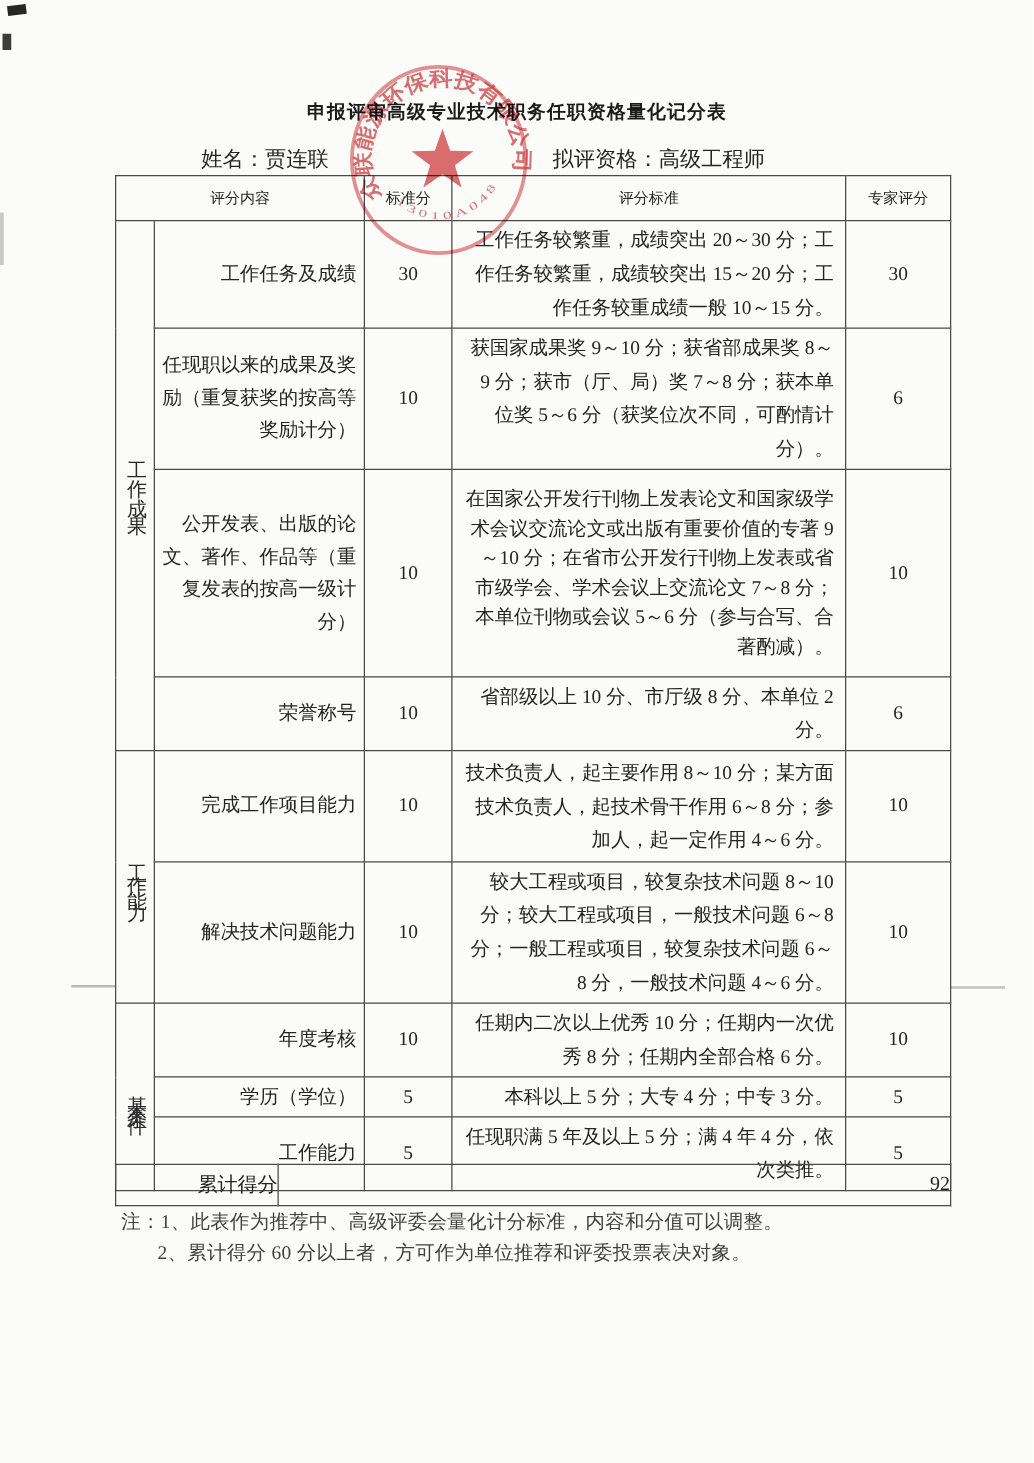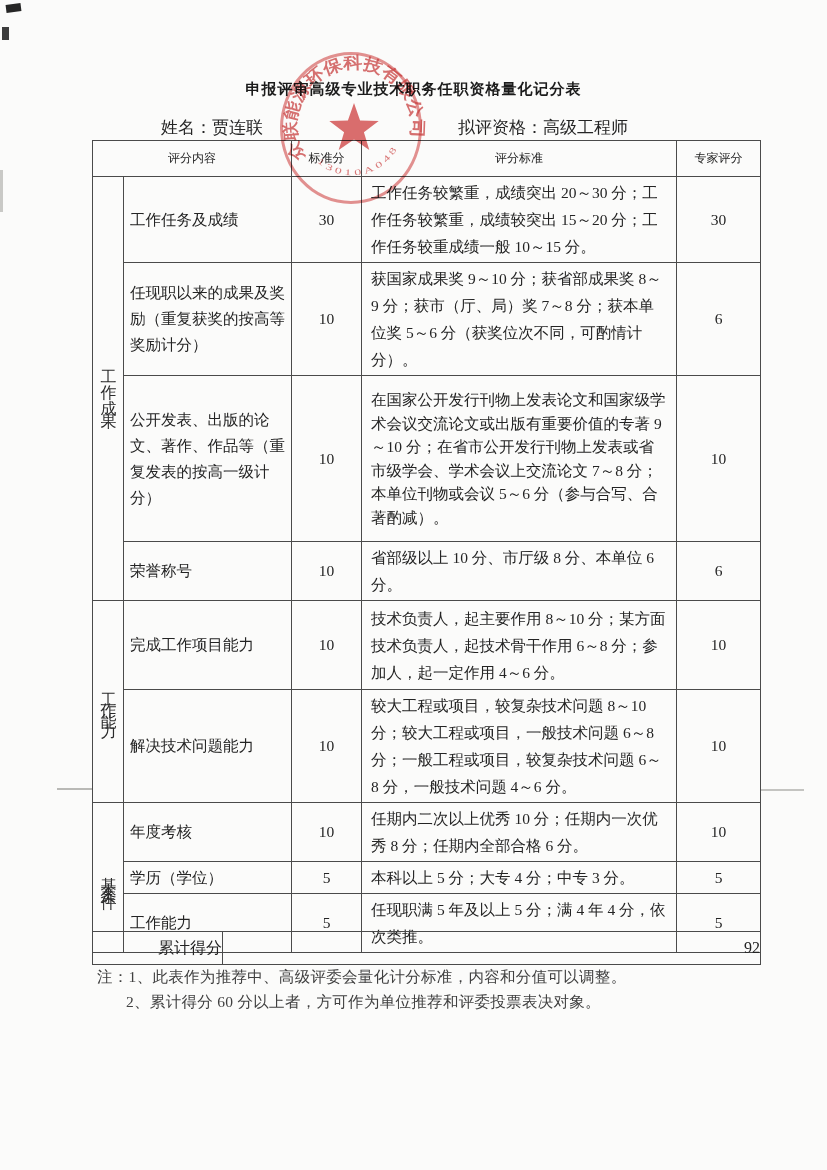--- a/index.html
+++ b/index.html
@@ -12,33 +12,33 @@
     overflow:hidden;
   }
   .page-title {
     position:absolute; top:80px; left:0; width:100%;
     text-align:center;
     font-family:"Liberation Sans","DejaVu Sans",sans-serif;
     font-weight:bold; font-size:15px; letter-spacing:1px; color:#1b1b1b;
   }
   .meta-line { position:absolute; top:116px; font-size:17px; color:#252525; }
   .meta-name { left:125px;margin-left:36px; }
-  .meta-qual { left:458px; }
+  .meta-qual { left:442px; }
 
   table.main {
     position:absolute; left:92px; top:140px; width:668px;
     border-collapse:collapse; table-layout:fixed;
     font-size:15.5px; color:#242424;
   }
   table.main th, table.main td { border:1px solid #4a4a4a; vertical-align:middle; }
   table.main th { font-weight:normal; font-size:12px; height:36px; }
-  td.item { text-align:left; padding:2px 6px; line-height:26px; }
+  td.item { text-align:right; padding:2px 6px; line-height:26px; }
   td.std  { text-align:center; }
   td.exp  { text-align:center; }
-  td.crit { text-align:left; padding:2px 9px; line-height:27px; }
+  td.crit { text-align:right; padding:2px 9px; line-height:27px; }
   td.crit.lh23 { line-height:23.5px; }
   td.cat { text-align:center; }
   td.cat span {
     writing-mode:vertical-lr; text-orientation:upright;
     display:inline-block; font-size:16px; color:#2a2a2a;
   }
   .ls14 span { letter-spacing:15px; }
   .ls10 span { letter-spacing:10px; }
   .ls6 span  { letter-spacing:6px; }
 
@@ -115,21 +115,21 @@
   </tr>
   <tr style="height:166px">
     <td class="item">公开发表、出版的论文、著作、作品等（重复发表的按高一级计分）</td>
     <td class="std">10</td>
     <td class="crit lh23">在国家公开发行刊物上发表论文和国家级学术会议交流论文或出版有重要价值的专著 9～10 分；在省市公开发行刊物上发表或省市级学会、学术会议上交流论文 7～8 分；本单位刊物或会议 5～6 分（参与合写、合著酌减）。</td>
     <td class="exp">10</td>
   </tr>
   <tr style="height:58px">
     <td class="item">荣誉称号</td>
     <td class="std">10</td>
-    <td class="crit">省部级以上 10 分、市厅级 8 分、本单位 6 分。</td>
+    <td class="crit">省部级以上 10 分、市厅级 8 分、本单位 2 分。</td>
     <td class="exp">6</td>
   </tr>
   <tr style="height:89px">
     <td class="cat ls10" rowspan="2"><span>工作能力</span></td>
     <td class="item">完成工作项目能力</td>
     <td class="std">10</td>
     <td class="crit">技术负责人，起主要作用 8～10 分；某方面技术负责人，起技术骨干作用 6～8 分；参加人，起一定作用 4～6 分。</td>
     <td class="exp">10</td>
   </tr>
   <tr style="height:108px">

